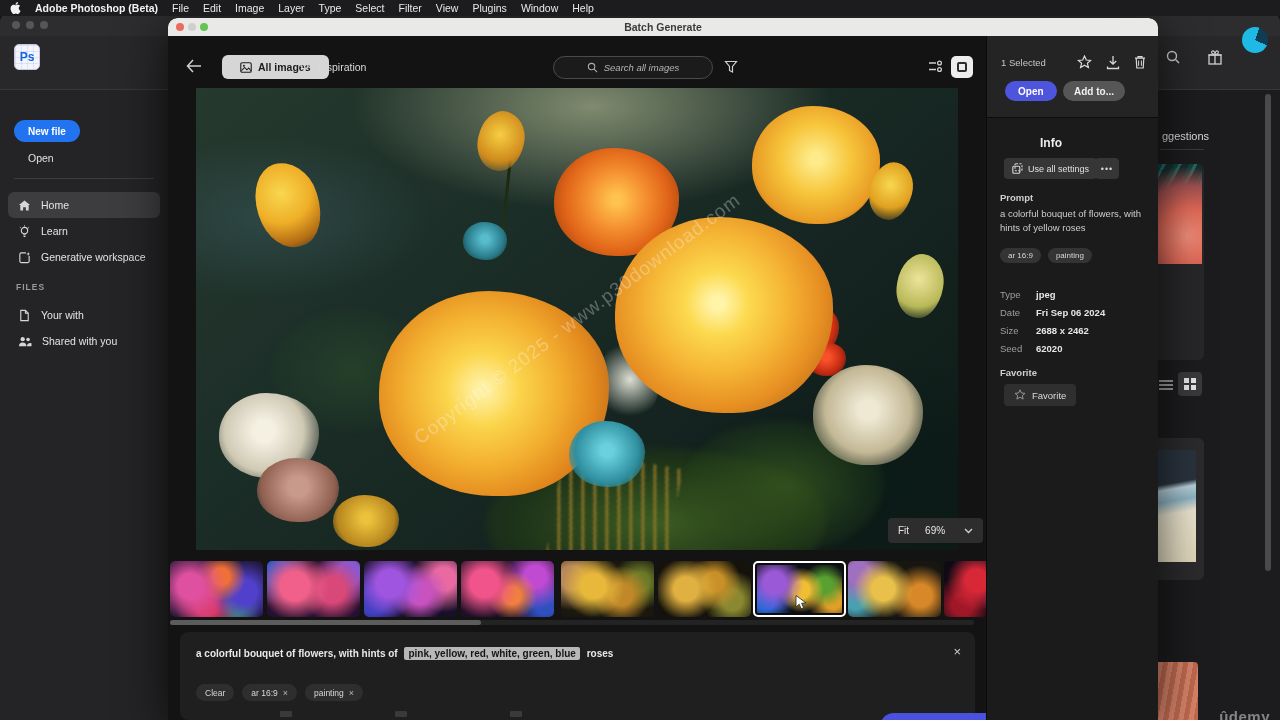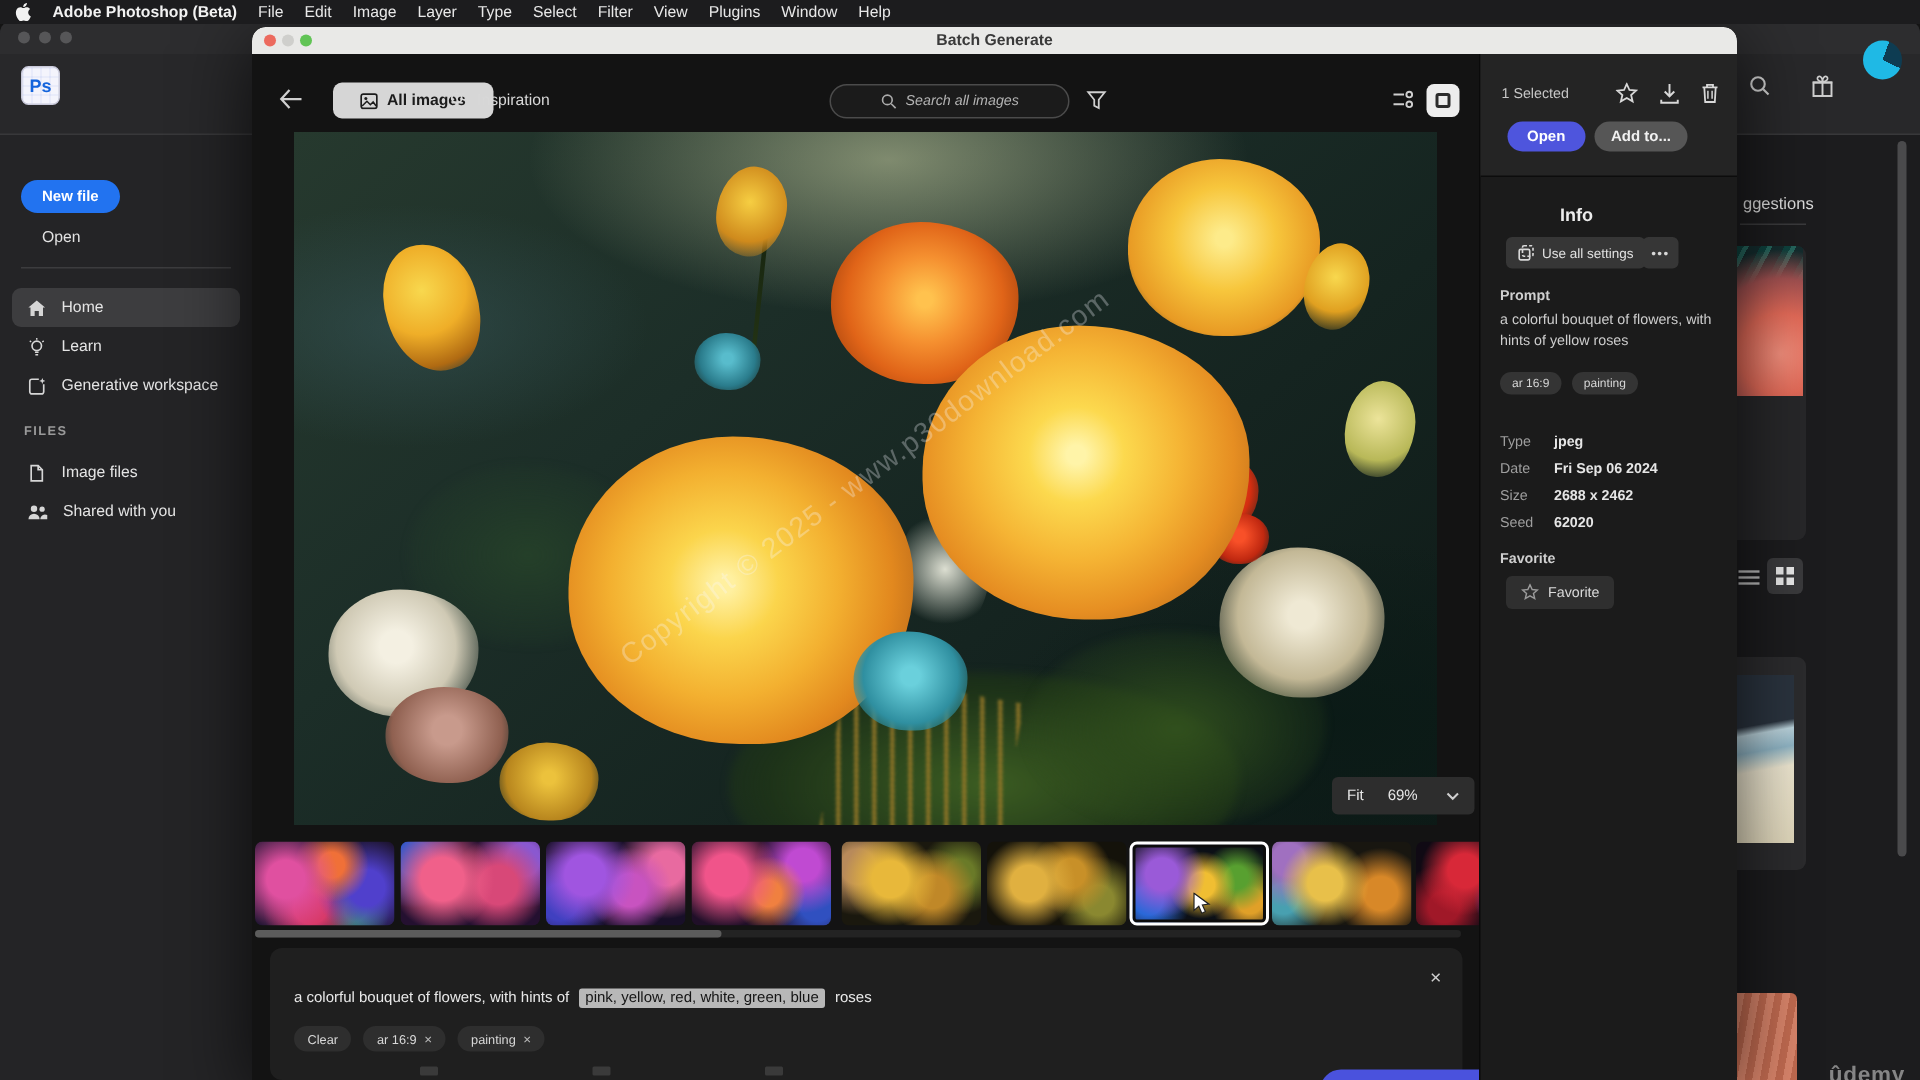--- a/index.html
+++ b/index.html
@@ -143,21 +143,21 @@
   .t7{ background:radial-gradient(circle at 22% 38%, #9a5ad8 0%, #9a5ad8 14%, rgba(0,0,0,0) 38%),radial-gradient(circle at 52% 52%, #f0be32 0%, #f0be32 16%, rgba(0,0,0,0) 42%),radial-gradient(circle at 12% 72%, #2a68d8 0%, #2a68d8 11%, rgba(0,0,0,0) 32%),radial-gradient(circle at 78% 42%, #58a030 0%, #58a030 10%, rgba(0,0,0,0) 30%),radial-gradient(circle at 88% 72%, #e0a028 0%, #e0a028 10%, rgba(0,0,0,0) 30%),#0c1016; }
   .t8{ background:radial-gradient(circle at 38% 50%, #e8c04a 0%, #e8c04a 18%, rgba(0,0,0,0) 46%),radial-gradient(circle at 12% 22%, #a070c0 0%, #a070c0 12%, rgba(0,0,0,0) 34%),radial-gradient(circle at 8% 68%, #48a0b0 0%, #48a0b0 11%, rgba(0,0,0,0) 32%),radial-gradient(circle at 78% 62%, #d88828 0%, #d88828 14%, rgba(0,0,0,0) 38%),#181610; }
   .t9{ background:radial-gradient(circle at 35% 35%, #d82838 0%, #d82838 16%, rgba(0,0,0,0) 42%),radial-gradient(circle at 70% 65%, #4048d8 0%, #4048d8 13%, rgba(0,0,0,0) 36%),radial-gradient(circle at 20% 78%, #a01828 0%, #a01828 12%, rgba(0,0,0,0) 34%),#100a14; }
   .thumb.selected { border:2px solid #fff; box-shadow:inset 0 0 0 2px #0c0c0c; }
   .strip-track { left:2px; top:602px; width:804px; height:5px; background:#232323; border-radius:3px; }
   .strip-thumb { left:2px; top:602px; width:311px; height:5px; background:#5c5c5c; border-radius:3px; }
   .cursor { left:627px; top:577px; z-index:5; }
 
   
   .prompt-panel { left:12px; top:614px; width:795px; height:88px; background:#1f1f1f; border-radius:8px; }
-  .prompt-line { left:16px; top:28px; width:730px; font-size:10px; color:#e9e9e9; }
+  .prompt-line { left:16px; top:16px; width:730px; font-size:10px; color:#e9e9e9;font-weight:bold; }
   .hl { background:#b8b8b8; color:#151515; padding:1px 4px; border-radius:2px; margin:0 4px; }
   .prompt-close { right:14px; top:12px; position:absolute; color:#cfcfcf; font-size:13px; }
   .chip-row { left:16px; top:52px; display:flex; gap:8px; }
   .chip { height:17px; padding:0 9px; background:#2e2e2e; border-radius:9px; color:#d8d8d8; font-size:8.5px; display:inline-flex; align-items:center; gap:5px; }
   .chip .x { color:#b8b8b8; font-size:9px; }
   .ghost-ico { top:79px; width:12px; height:6px; background:#3a3a3a; border-radius:1px; }
   .gen-btn { left:712px; top:695px; width:135px; height:30px; border-radius:14px; background:#4a52dd; }
 
   
   .info-panel { left:818px; top:18px; width:172px; height:684px; background:#1b1b1b; border-left:1px solid #0a0a0a; }
@@ -253,21 +253,21 @@
         <span>Generative workspace</span>
       </div>
 
       <div class="abs files-label">FILES</div>
 
       <div class="abs nav-row" style="top:212px">
         <svg class="icon" width="13" height="13" viewBox="0 0 14 14">
             <path d="M3 1.5 h5 l3 3 V12.5 h-8 Z" fill="none" stroke="currentColor" stroke-width="1.2"></path>
             <path d="M8 1.5 V4.5 h3" fill="none" stroke="currentColor" stroke-width="1.2"></path>
           </svg>
-        <span>Image files</span>
+        <span>Your with</span>
       </div>
       <div class="abs nav-row" style="top:238px">
         <svg class="icon" width="14" height="13" viewBox="0 0 15 14">
             <circle cx="5" cy="4.5" r="2.3" fill="currentColor"></circle>
             <path d="M1 12 a4 4 0 0 1 8 0 Z" fill="currentColor"></path>
             <circle cx="10.8" cy="4.8" r="1.9" fill="currentColor"></circle>
             <path d="M9.5 12 a3.4 3.4 0 0 1 5 -3 V12 Z" fill="currentColor"></path>
           </svg>
         <span>Shared with you</span>
       </div>

